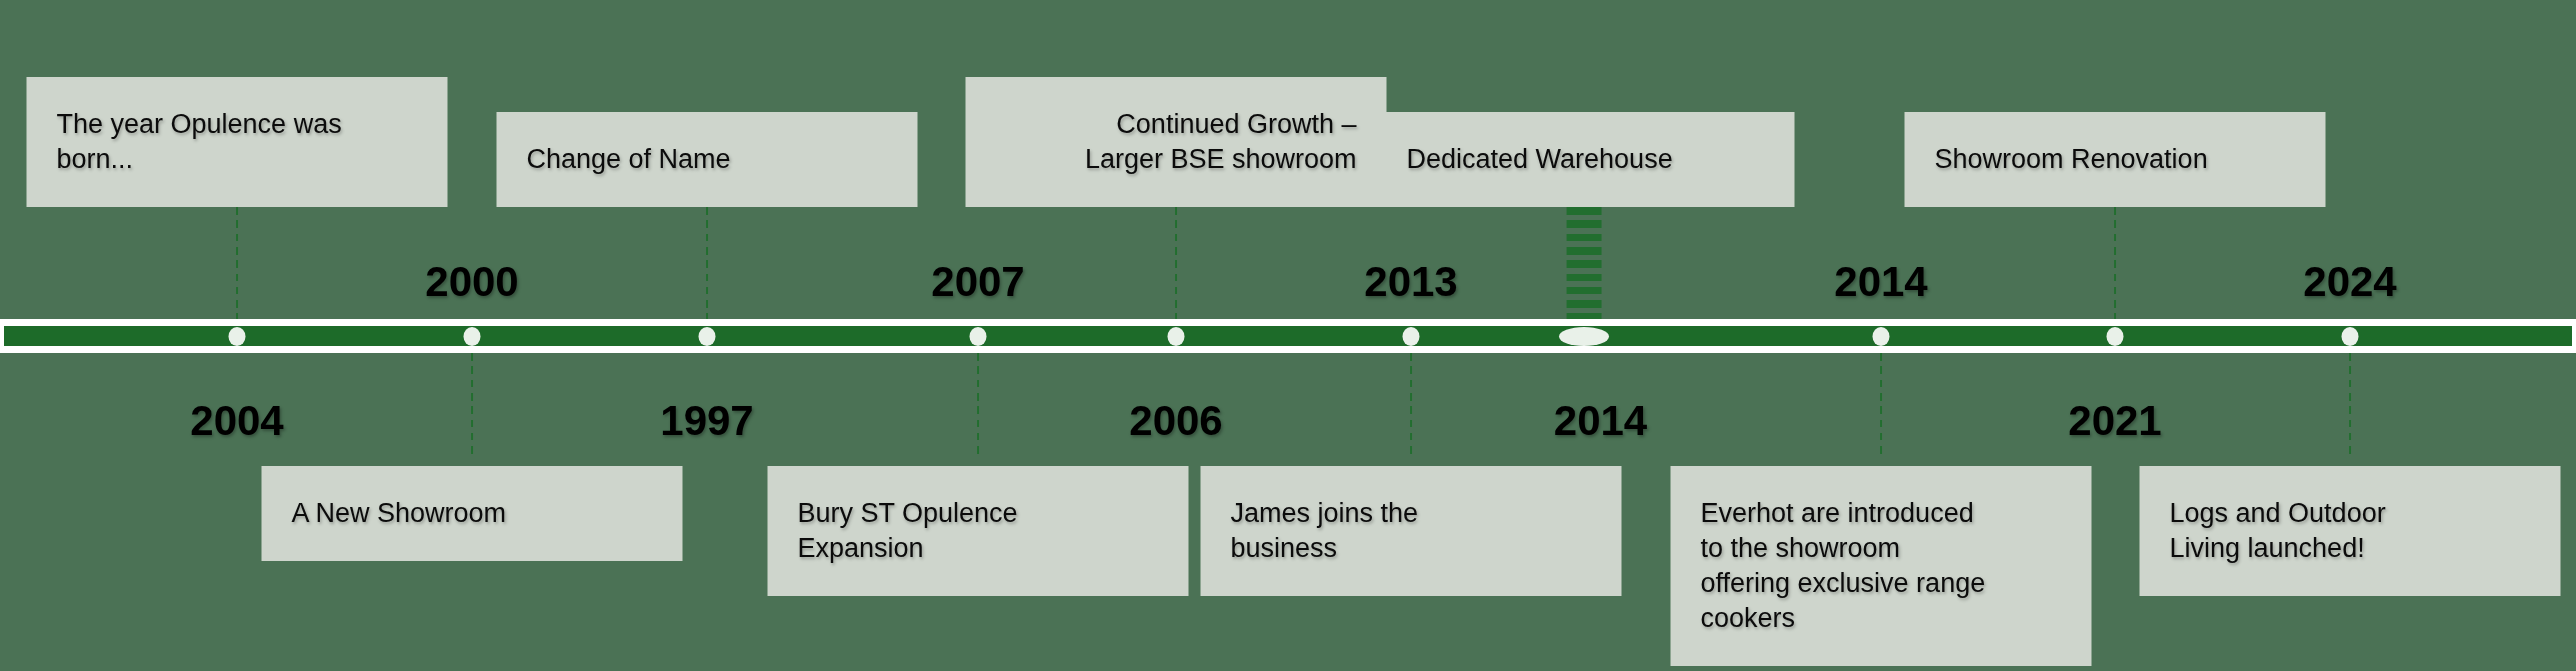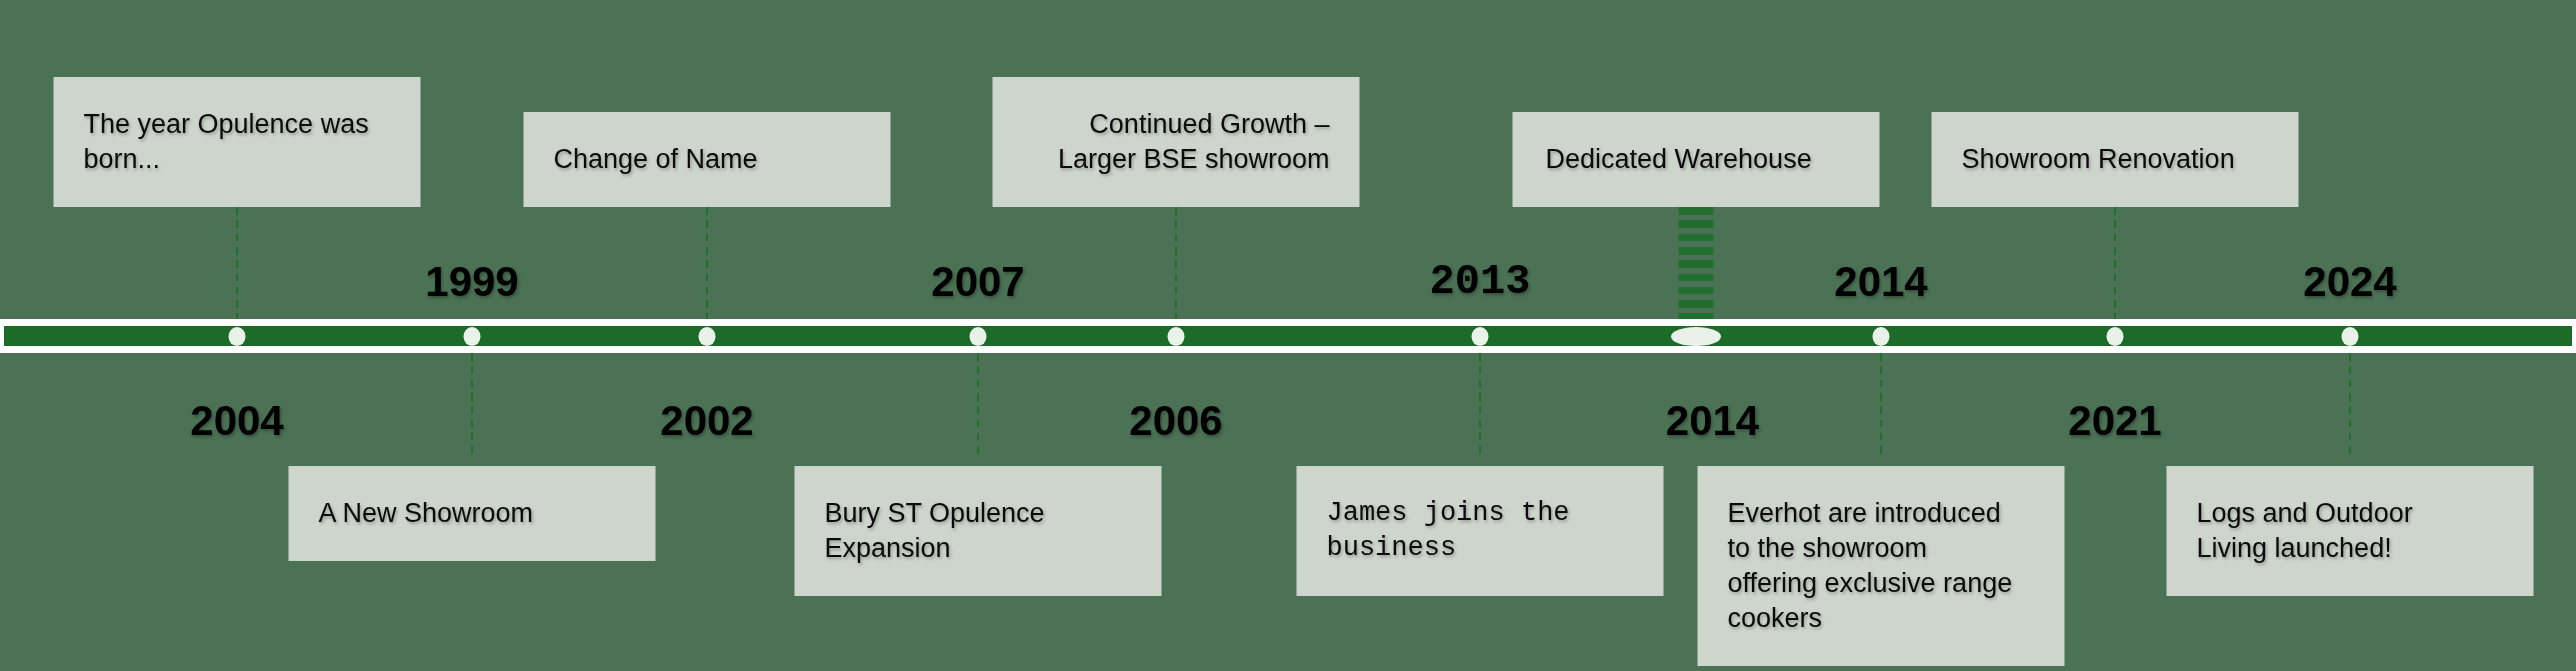--- a/index.html
+++ b/index.html
@@ -30,21 +30,21 @@
   }
   
   .connector{
     position:absolute;width:1.9px;transform:translateX(-50%);
     background:repeating-linear-gradient(to bottom,var(--connector) 0 7.6px,transparent 7.6px 13.3px);
   }
   .connector.above{top:207px;height:112px;}
   .connector.below{top:353px;height:105px;}
   
   .event-box{
-    position:absolute;width:367px;box-sizing:border-box;
+    position:absolute;width:421px;box-sizing:border-box;
     padding:30px 30px;background:var(--box);
     transform:translateX(-50%);
   }
   .event-box.top{bottom:465px;}
   .event-box.bottom{top:459px;margin-top:7px;}
   .event-box .event-text{
     display:block;color:var(--box-text);font-size:27px;line-height:35px;
     white-space:pre-line;
     text-shadow:1.3px 1.9px 3.2px rgba(0,0,0,0.28);
   }
@@ -52,21 +52,21 @@
   
   .year{
     position:absolute;transform:translateX(-50%);
     font-size:42px;line-height:42px;font-weight:bold;color:var(--year-text);
     white-space:nowrap;text-shadow:1.3px 1.9px 3.2px rgba(0,0,0,0.3);
   }
   .year.above{top:261px;}
   .year.below{top:360px;margin-top:40px;}
   
   .x1{left:237px;}  .x2{left:472px;}  .x3{left:707px;} .x4{left:978px;} .x5{left:1176px;}
-  .x6{left:1480px;font-family:Liberation Mono, monospace;} .x7{left:1696px;padding-left:33px;} .x8{left:1881px;} .x9{left:2115px;} .x10{left:2350px;}
+  .x6{left:1411px;} .x7{left:1584px;padding-left:33px;} .x8{left:1881px;} .x9{left:2115px;} .x10{left:2350px;}
 </style>
 </head>
 <body>
 
 <div class="canvas">
 
   <div class="bar-outer">
     <div class="bar-inner"></div>
   </div>
 
@@ -74,35 +74,35 @@
     <div class="event-box top x1">
       <span class="event-text">The year Opulence was
 born...</span>
     </div>
     <div class="connector above x1"></div>
     <div class="dot x1"></div>
     <div class="year below x1">2004</div>
   </div>
 
   <div>
-    <div class="year above x2">1999</div>
+    <div class="year above x2">2000</div>
     <div class="dot x2"></div>
     <div class="connector below x2"></div>
     <div class="event-box bottom x2">
       <span class="event-text">A New Showroom</span>
     </div>
   </div>
 
   <div>
     <div class="event-box top x3">
       <span class="event-text">Change of Name</span>
     </div>
     <div class="connector above x3"></div>
     <div class="dot x3"></div>
-    <div class="year below x3">2002</div>
+    <div class="year below x3">1997</div>
   </div>
 
   <div>
     <div class="year above x4">2007</div>
     <div class="dot x4"></div>
     <div class="connector below x4"></div>
     <div class="event-box bottom x4">
       <span class="event-text">Bury ST Opulence
 Expansion</span>
     </div>

